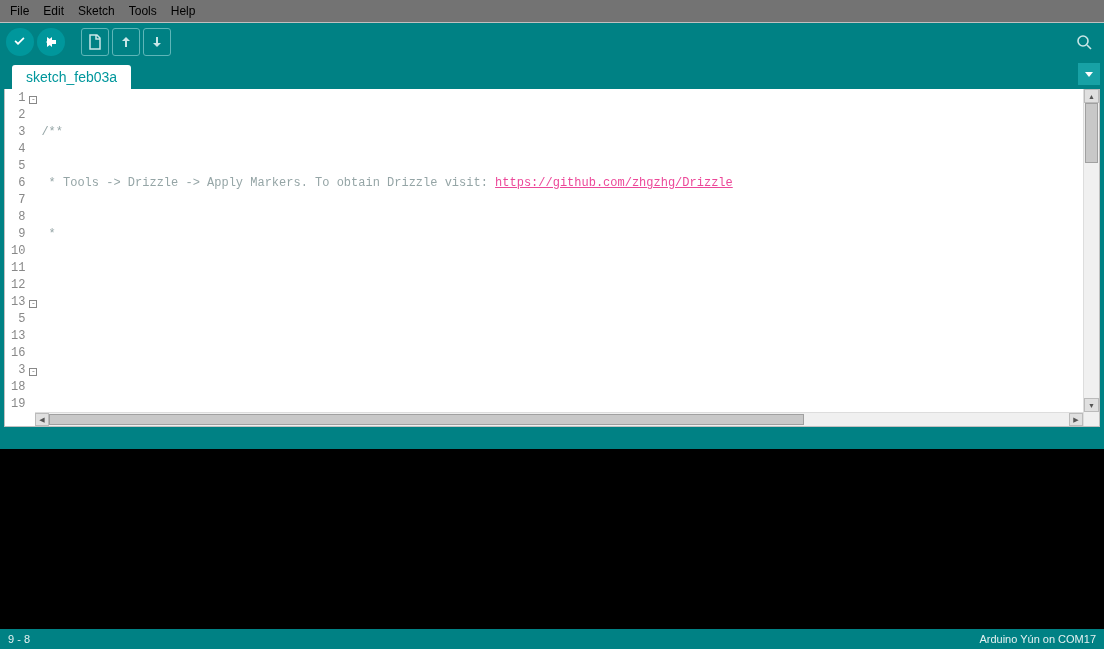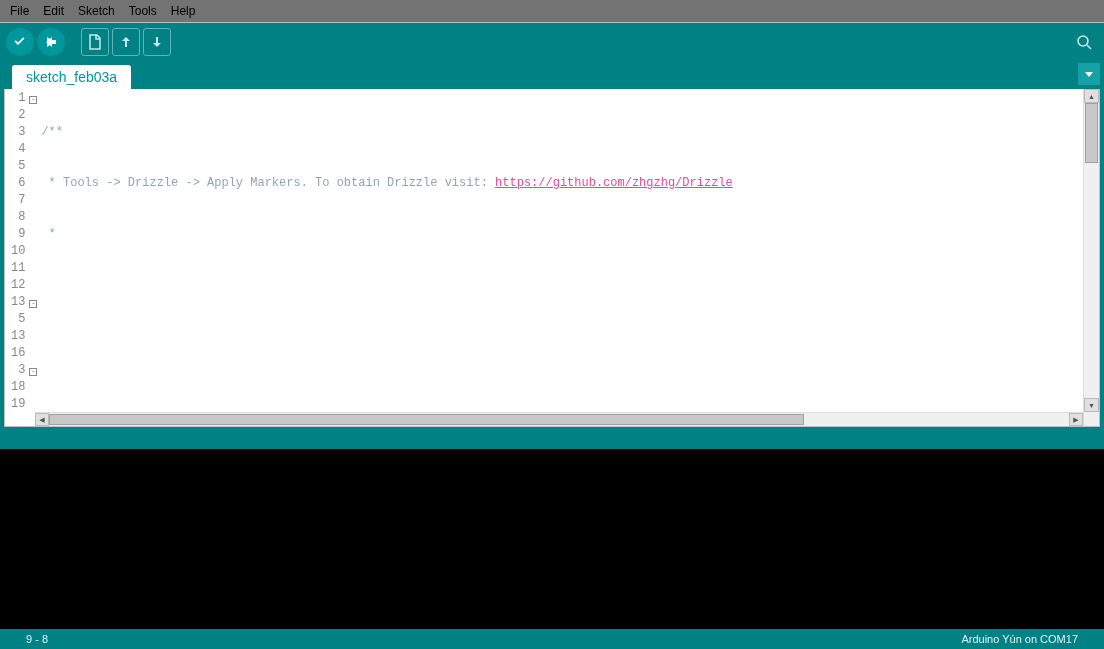--- a/index.html
+++ b/index.html
@@ -212,21 +212,21 @@
       background: #000;
       color: #f0f0f0;
       font-family: monospace;
       font-size: 11px;
       padding: 4px;
       overflow: auto;
     }
     .statusbar {
       background: #008184;
       color: #e4f1f1;
-      padding: 4px 26px;
+      padding: 4px 8px;
       display: flex;
       justify-content: space-between;
       font-size: 11px;
     }
   </style>
 </head>
 <body>
 
 <div class="menubar">
   <span>File</span>

